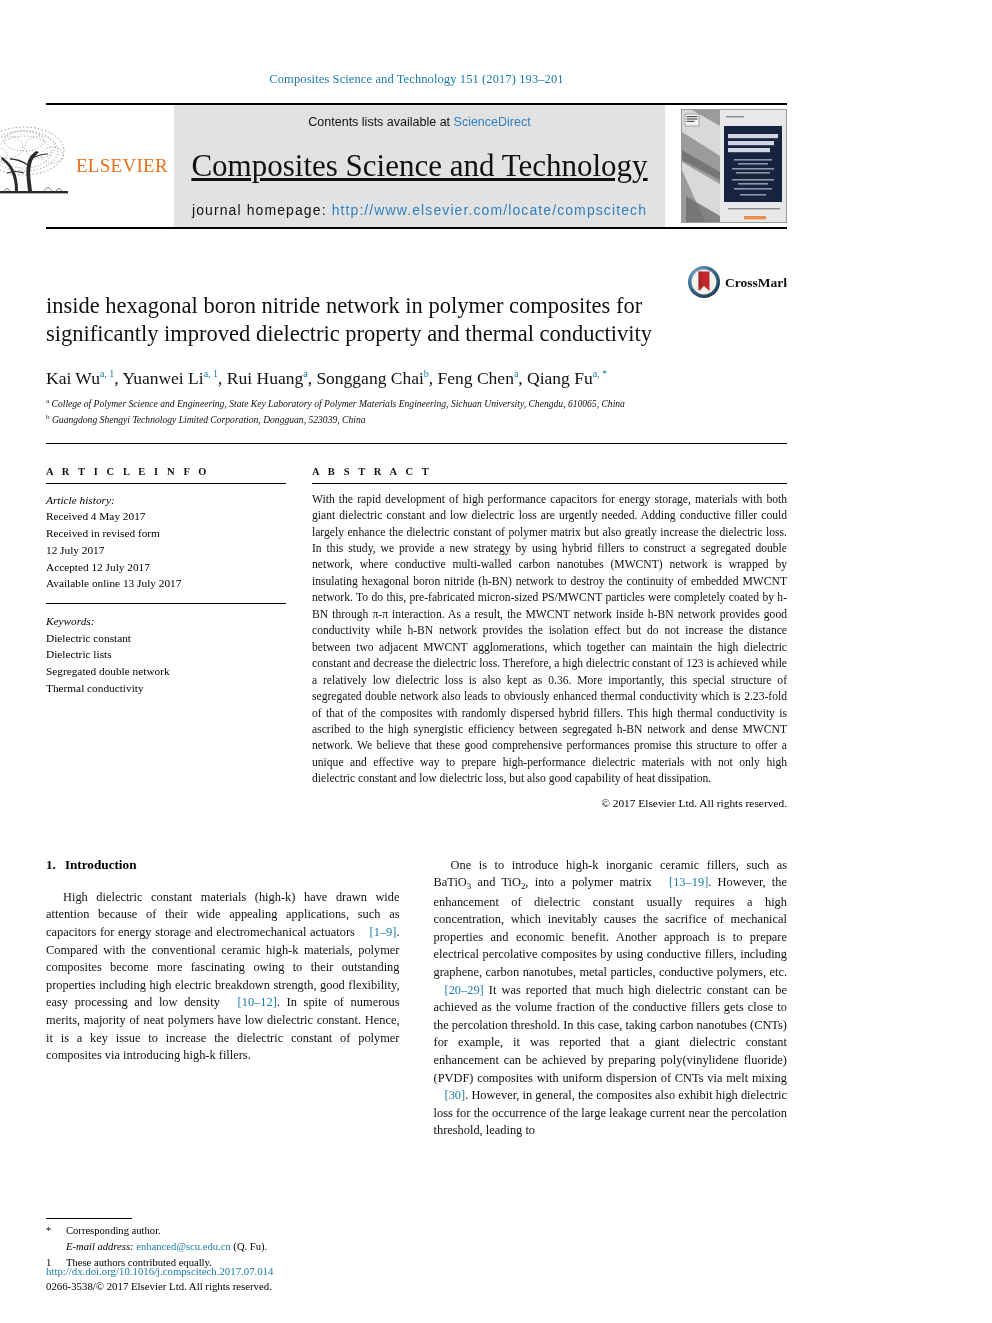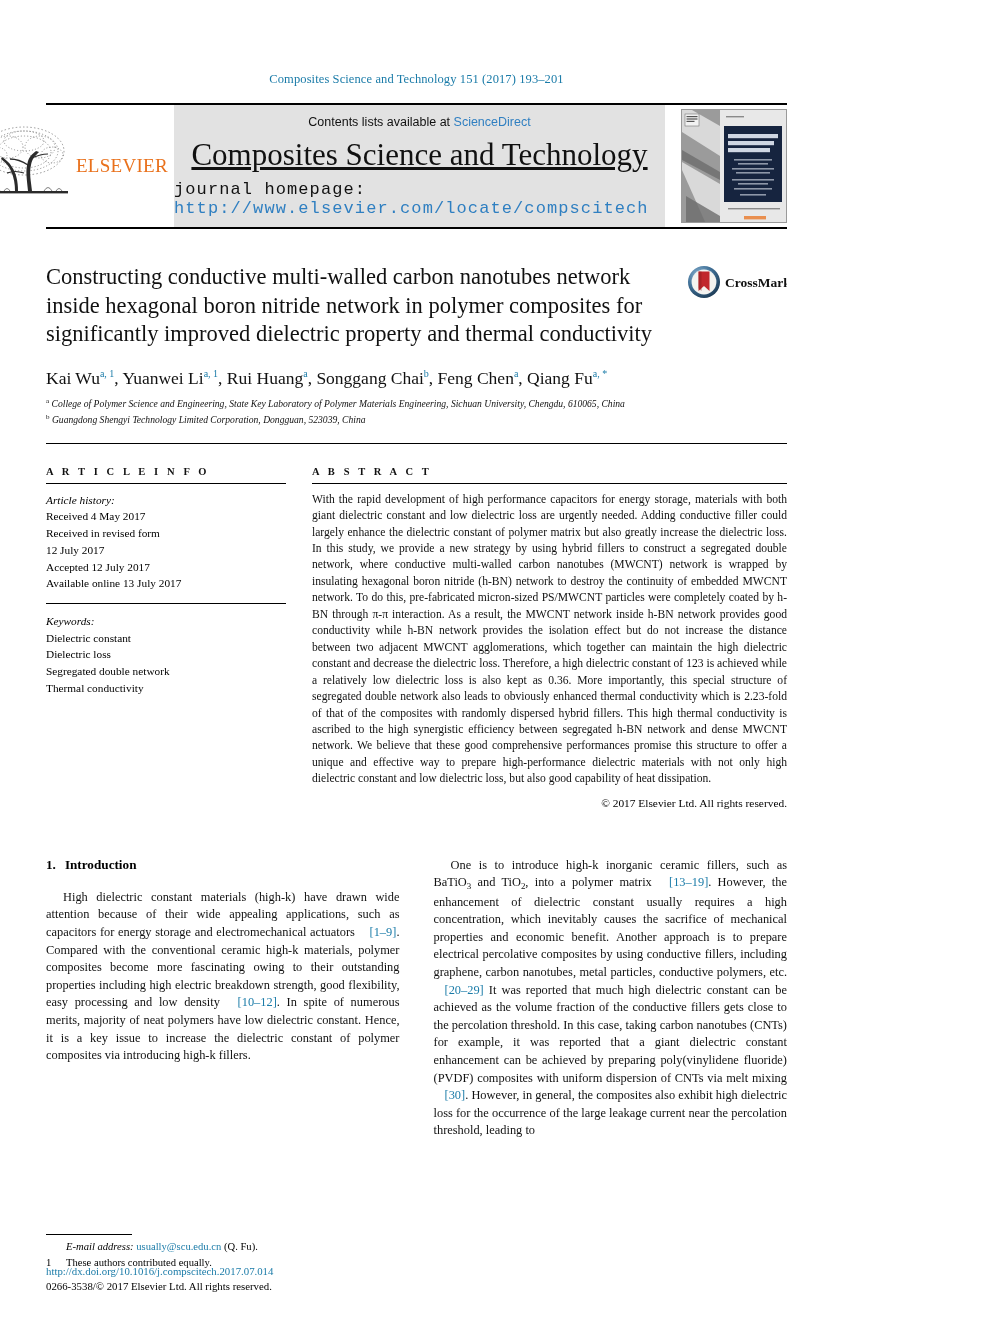--- a/index.html
+++ b/index.html
@@ -80,22 +80,22 @@
   }
   .banner-top .sd { color: #2f7fc1; }
   .journal-title {
     font-family: "Liberation Serif", serif;
     font-size: 31px;
     color: #111;
     line-height: 1;
     text-decoration: underline;
   }
   .banner-bottom {
-    font-family: Liberation Mono, monospace;
-    font-size: 17px;
+    font-family: Liberation Sans, sans-serif;
+    font-size: 14px;
     letter-spacing: 1.1px;
     color: #111;
   }
   .banner-bottom .url { color: #2f7fc1; }
   .cover-thumb {
     width: 104px;
     flex: 0 0 104px;
     border: 1px solid #9a9a9a;
     margin: 4px 0 4px 0;
     position: relative;
@@ -342,21 +342,21 @@
           <rect x="44" y="6" width="18" height="1.4"></rect>
         </g>
         <rect x="62" y="106" width="22" height="3.4" fill="#e9711c" opacity="0.75"></rect>
       </svg>
     </div>
   </div>
 
   <div class="title-area">
     <div class="title-text">
       <h1 class="paper-title">
-        <span>Constructing conductive multi-walled carbon nanotubes network</span><br>
+        <br>
         <span>inside hexagonal boron nitride network in polymer composites for</span><br>
         <span>significantly improved dielectric property and thermal conductivity</span>
       </h1>
     </div>
     <div class="crossmark">
       <svg class="cm-badge" width="100" height="34" viewBox="0 0 100 34" aria-hidden="true">
         <defs>
           <radialGradient id="cmg" cx="35%" cy="30%" r="75%">
             <stop offset="0%" stop-color="#8fb8d6"></stop>
             <stop offset="55%" stop-color="#3f6f96"></stop>
@@ -392,21 +392,21 @@
       <div class="hr-heavy"></div>
       <div class="hist-label">Article history:</div>
       <div class="hist-line">Received 4 May 2017</div>
       <div class="hist-line">Received in revised form</div>
       <div class="hist-line">12 July 2017</div>
       <div class="hist-line">Accepted 12 July 2017</div>
       <div class="hist-line">Available online 13 July 2017</div>
       <div class="info-block-end"></div>
       <div class="kw-label">Keywords:</div>
       <div class="kw-line">Dielectric constant</div>
-      <div class="kw-line">Dielectric loss</div>
+      <div class="kw-line">Dielectric lists</div>
       <div class="kw-line">Segregated double network</div>
       <div class="kw-line">Thermal conductivity</div>
     </div>
 
     <div class="col-abs">
       <div class="sec-head">A B S T R A C T</div>
       <div class="hr-heavy"></div>
       <div class="abstract-body">With the rapid development of high performance capacitors for energy storage, materials with both giant dielectric constant and low dielectric loss are urgently needed. Adding conductive filler could largely enhance the dielectric constant of polymer matrix but also greatly increase the dielectric loss. In this study, we provide a new strategy by using hybrid fillers to construct a segregated double network, where conductive multi-walled carbon nanotubes (MWCNT) network is wrapped by insulating hexagonal boron nitride (h-BN) network to destroy the continuity of embedded MWCNT network. To do this, pre-fabricated micron-sized PS/MWCNT particles were completely coated by h-BN through π-π interaction. As a result, the MWCNT network inside h-BN network provides good conductivity while h-BN network provides the isolation effect but do not increase the distance between two adjacent MWCNT agglomerations, which together can maintain the high dielectric constant and decrease the dielectric loss. Therefore, a high dielectric constant of 123 is achieved while a relatively low dielectric loss is also kept as 0.36. More importantly, this special structure of segregated double network also leads to obviously enhanced thermal conductivity which is 2.23-fold of that of the composites with randomly dispersed hybrid fillers. This high thermal conductivity is ascribed to the high synergistic efficiency between segregated h-BN network and dense MWCNT network. We believe that these good comprehensive performances promise this structure to offer a unique and effective way to prepare high-performance dielectric materials with not only high dielectric constant and low dielectric loss, but also good capability of heat dissipation.</div>
       <div class="copyright">© 2017 Elsevier Ltd. All rights reserved.</div>
     </div>
@@ -420,21 +420,22 @@
       <p class="body-p"><span>High dielectric constant materials (high-k) have drawn wide attention because of their wide appealing applications, such as capacitors for energy storage and electromechanical actuators </span><span class="cite">[1–9]</span><span>. Compared with the conventional ceramic high-k materials, polymer composites become more fascinating owing to their outstanding properties including high electric breakdown strength, good flexibility, easy processing and low density </span><span class="cite">[10–12]</span><span>. In spite of numerous merits, majority of neat polymers have low dielectric constant. Hence, it is a key issue to increase the dielectric constant of polymer composites via introducing high-k fillers.</span></p>
     </div>
 
     <div class="bcol">
       <p class="body-p"><span>One is to introduce high-k inorganic ceramic fillers, such as BaTiO</span><sub>3</sub><span> and TiO</span><sub>2</sub><span>, into a polymer matrix </span><span class="cite">[13–19]</span><span>. However, the enhancement of dielectric constant usually requires a high concentration, which inevitably causes the sacrifice of mechanical properties and economic benefit. Another approach is to prepare electrical percolative composites by using conductive fillers, including graphene, carbon nanotubes, metal particles, conductive polymers, etc. </span><span class="cite">[20–29]</span><span> It was reported that much high dielectric constant can be achieved as the volume fraction of the conductive fillers gets close to the percolation threshold. In this case, taking carbon nanotubes (CNTs) for example, it was reported that a giant dielectric constant enhancement can be achieved by preparing poly(vinylidene fluoride) (PVDF) composites with uniform dispersion of CNTs via melt mixing </span><span class="cite">[30]</span><span>. However, in general, the composites also exhibit high dielectric loss for the occurrence of the large leakage current near the percolation threshold, leading to</span></p>
     </div>
   </div>
 
   <div class="footnotes">
     <div class="fn-rule"></div>
-    <div class="fn-line"><span class="fn-mark"></span><span class="fn-email-label">E-mail address:</span> <span class="doi-link">usually@scu.edu.cn</span> <span>(Q. Fu).</span></div>
+    <div class="fn-line"><span class="fn-mark">*</span><span>Corresponding author.</span></div>
+    <div class="fn-line"><span class="fn-mark"></span><span class="fn-email-label">E-mail address:</span> <span class="doi-link">enhanced@scu.edu.cn</span> <span>(Q. Fu).</span></div>
     <div class="fn-line"><span class="fn-mark">1</span><span>These authors contributed equally.</span></div>
   </div>
 
   <div class="doi-block">
     <div class="doi-link">http://dx.doi.org/10.1016/j.compscitech.2017.07.014</div>
     <div>0266-3538/© 2017 Elsevier Ltd. All rights reserved.</div>
   </div>
 
 </div>
 

